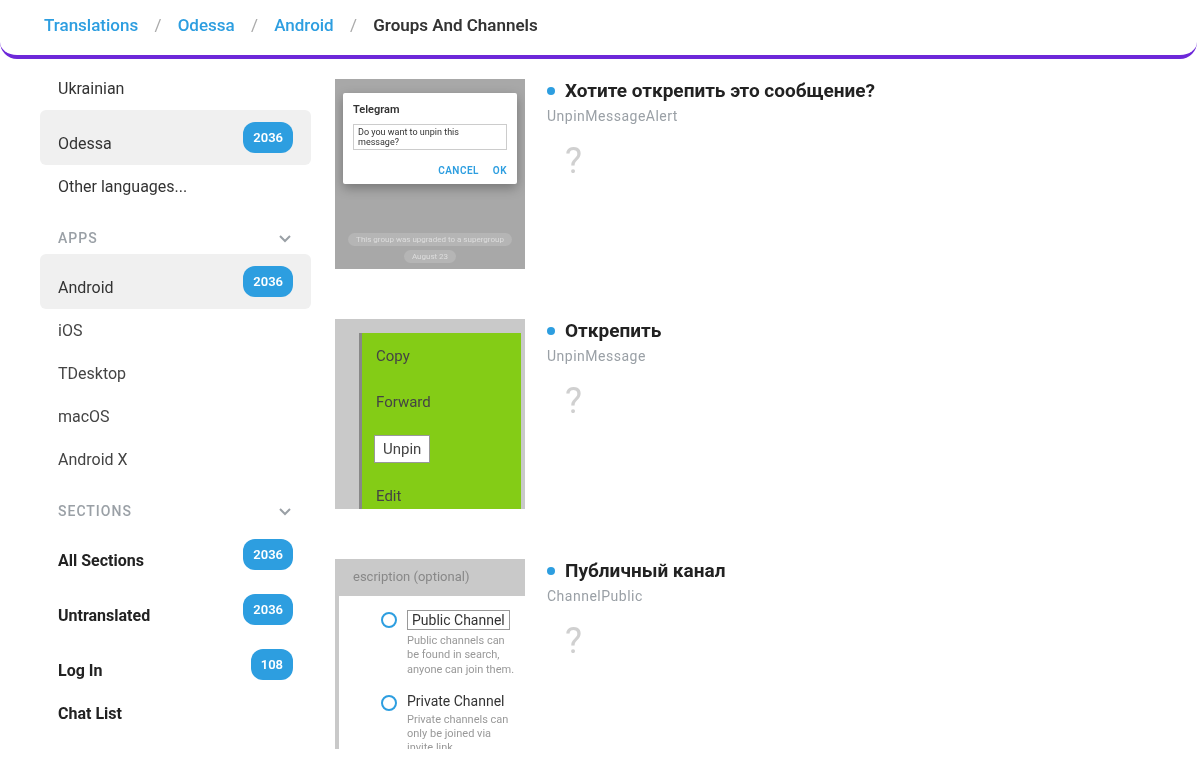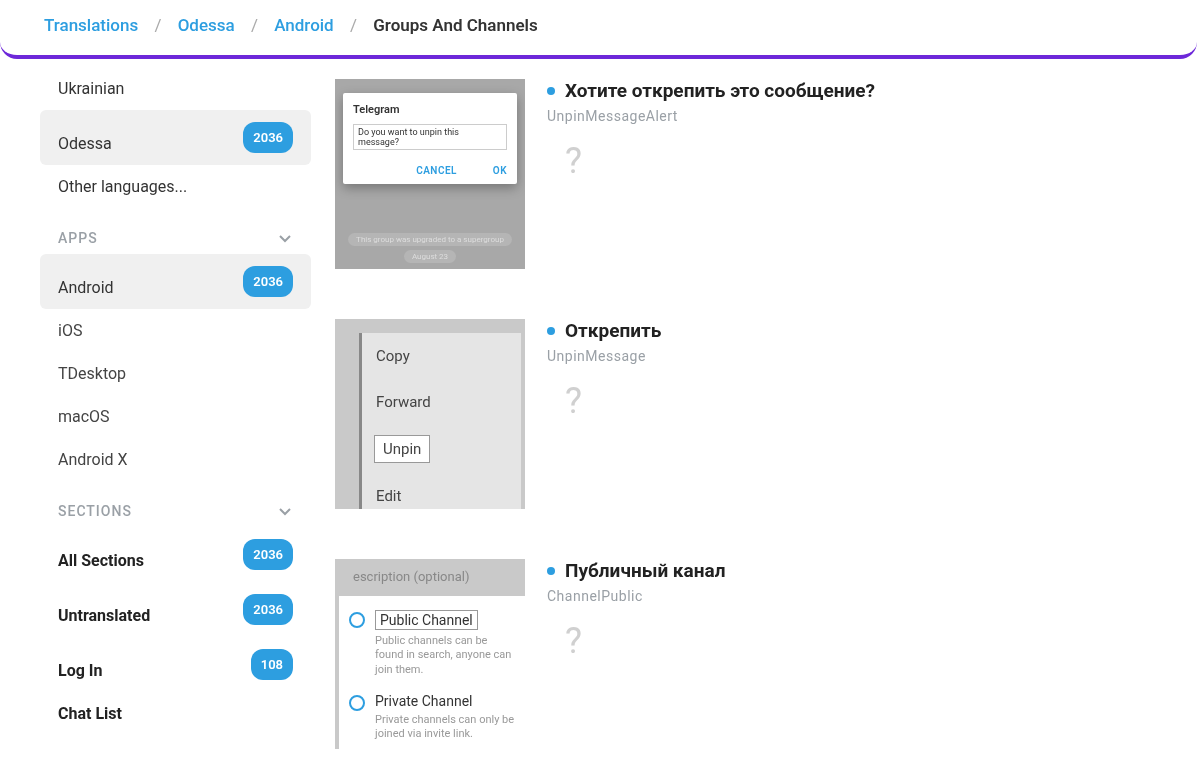--- a/index.html
+++ b/index.html
@@ -30,37 +30,37 @@
   .qmark { color: #d0d0d0; font-size: 36px; font-weight: 400; margin-left: 18px; margin-top: 16px; }
 
   
   .t1 { background: #777; display:flex; flex-direction:row; font-family: Roboto, Arial, sans-serif;}
   .t1-top { height:60px; background:#666; }
   .t1-mid { background:#a8a8a8; flex:1; position:relative; padding-top:14px;}
   .t1-dialog { margin:0 8px; background:#fff; border-radius:2px; padding:10px 10px 6px 10px; box-shadow:0 4px 12px rgba(0,0,0,.3);}
   .t1-dlg-title { font-size:11px; font-weight:600; color:#333; margin-bottom:8px;}
   .t1-dlg-msg { font-size:9px; background:#fff; border:1px solid #ccc; padding:2px 4px; display:inline-block;}
   .t1-dlg-btns { text-align:right; margin-top:10px;}
-  .t1-dlg-btns span { color:#2d9ee0; font-size:10px; font-weight:600; margin-left:32px; letter-spacing:0.5px;}
+  .t1-dlg-btns span { color:#2d9ee0; font-size:10px; font-weight:600; margin-left:10px; letter-spacing:0.5px;}
   .t1-bottom { position:absolute; bottom:0; left:0; right:0; text-align:center; font-size:8px; color:#ddd; padding:6px;}
   .t1-bottom .pill { background:rgba(255,255,255,.15); border-radius:8px; padding:2px 8px; display:inline-block; margin-bottom:4px;}
   .t1-bottom .date { background:rgba(255,255,255,.15); border-radius:8px; padding:2px 8px; display:inline-block;}
 
   
   .t2 { background:#c9c9c9; padding:14px 0 0 24px; font-family: Roboto, Arial, sans-serif;}
-  .t2-inner { background:#e5e5e5; width:162px; height:176px; border-left:3px solid #888;}
+  .t2-inner { background:#84cc16; width:162px; height:176px; border-left:3px solid #888;}
   .t2-item { padding:14px 14px; font-size:15px; color:#444;}
   .t2-item.hl { display:inline-block; background:#fff; border:1px solid #999; margin-left:12px; padding:4px 8px;}
   .t2-row { padding:10px 0;}
 
   
   .t3 { background:#c9c9c9; font-family: Roboto, Arial, sans-serif; padding:6px 0 0 4px;}
   .t3-top { color:#888; font-size:13px; padding:4px 14px 12px;}
   .t3-body { background:#fff; height:160px; padding-top:6px;}
-  .t3-opt { padding:8px 10px; display:flex; gap:10px;}
+  .t3-opt { padding:8px 10px; display:flex; gap:10px;margin-left:32px;}
   .t3-radio { width:16px; height:16px; border:2px solid #2d9ee0; border-radius:50%; flex-shrink:0; margin-top:2px;}
   .t3-opt-body { flex:1;}
   .t3-opt-title { font-size:14px; color:#333;}
   .t3-opt-title.hl { display:inline-block; background:#fff; border:1px solid #999; padding:1px 4px;}
   .t3-opt-desc { font-size:11px; color:#999; margin-top:4px; line-height:1.3;}
 </style>
 </head>
 <body>
 
 <div class="page">

